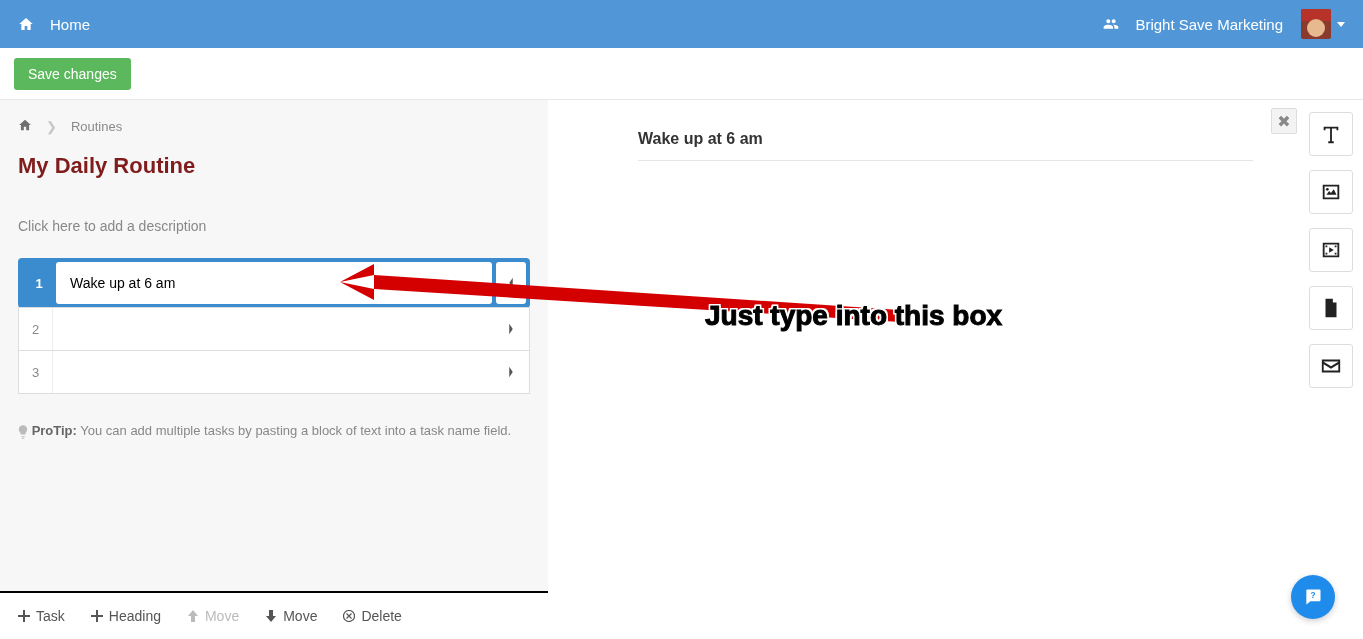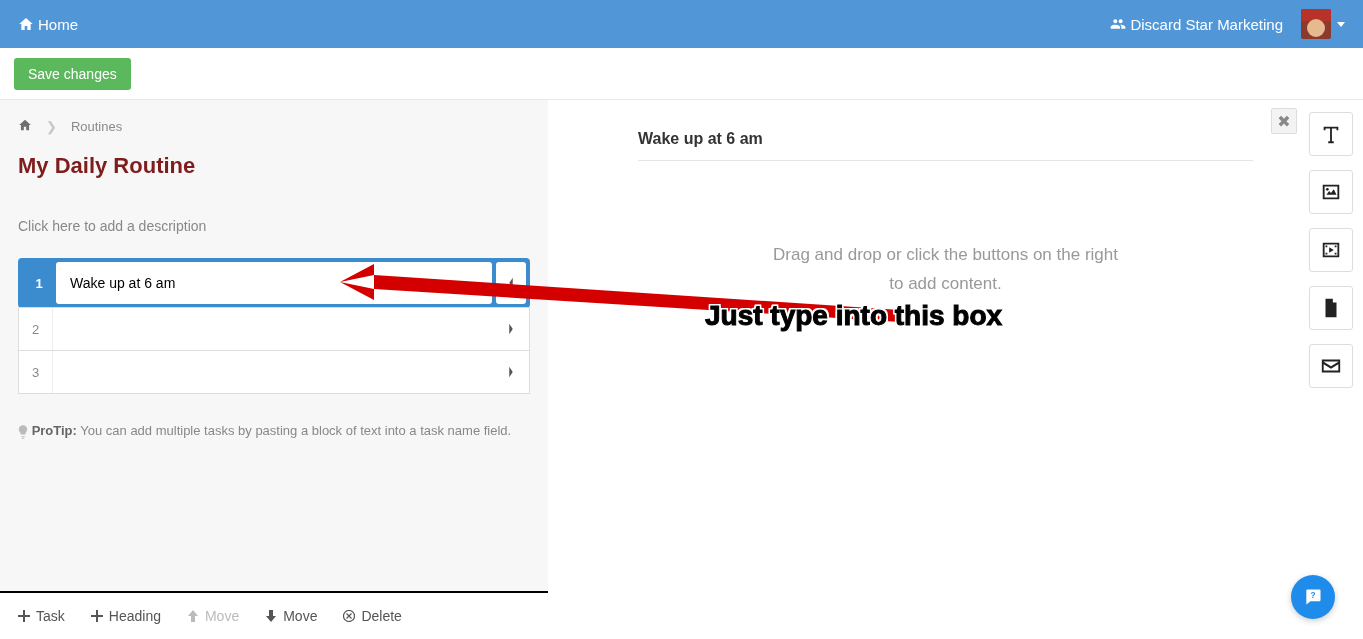--- a/index.html
+++ b/index.html
@@ -1,20 +1,20 @@
 <!DOCTYPE html>
 <html><head>
 <meta charset="utf-8">
 <style>
   *{box-sizing:border-box;margin:0;padding:0;}
   body{font-family:"Helvetica Neue",Helvetica,Arial,sans-serif;font-size:14px;color:#333;background:#fff;width:1363px;height:639px;overflow:hidden;position:relative;}
   
   .topnav{height:48px;background:#5197d8;color:#fff;display:flex;align-items:center;justify-content:space-between;padding:0 18px;}
   .topnav-left,.topnav-right{display:flex;align-items:center;gap:8px;}
-  .topnav a{color:#fff;text-decoration:none;font-size:15px;display:flex;align-items:center;gap:4px;}
+  .topnav a{color:#fff;text-decoration:none;font-size:15px;display:flex;align-items:center;gap:16px;}
   .home-icon{width:16px;height:16px;fill:#fff;}
   .group-icon{width:16px;height:16px;fill:#fff;}
   .avatar{width:30px;height:30px;background:#8b3a2e;border-radius:2px;display:flex;align-items:center;justify-content:center;position:relative;overflow:hidden;}
   .avatar .hat{position:absolute;top:0;width:100%;height:12px;background:#b73228;}
   .avatar .face{position:absolute;bottom:2px;width:18px;height:18px;border-radius:50%;background:#e6b98f;}
   .caret-down{width:0;height:0;border-left:4px solid transparent;border-right:4px solid transparent;border-top:5px solid #fff;margin-left:6px;}
   
   .actionbar{height:52px;padding:10px 14px;display:flex;align-items:center;justify-content:space-between;border-bottom:1px solid #e8e8e8;}
   .btn{border:none;border-radius:3px;padding:8px 14px;font-size:14px;cursor:pointer;color:#fff;}
   .btn-green{background:#5cb85c;}
@@ -74,21 +74,21 @@
           <path d="M12 3l10 9h-3v9h-5v-6h-4v6H5v-9H2z"></path>
         </svg>
       <span>Home</span>
     </a>
   </div>
   <div class="topnav-right">
     <a href="#">
       <svg class="group-icon" viewBox="0 0 24 24">
           <path d="M16 11c1.66 0 3-1.34 3-3s-1.34-3-3-3-3 1.34-3 3 1.34 3 3 3zm-8 0c1.66 0 3-1.34 3-3S9.66 5 8 5 5 6.34 5 8s1.34 3 3 3zm0 2c-2.33 0-7 1.17-7 3.5V19h14v-2.5C15 14.17 10.33 13 8 13zm8 0c-.29 0-.62.02-.97.05 1.16.84 1.97 1.97 1.97 3.45V19h6v-2.5c0-2.33-4.67-3.5-7-3.5z"></path>
         </svg>
-      <span>Discard Star Marketing</span>
+      <span>Bright Save Marketing</span>
     </a>
     <div style="display:flex;align-items:center;margin-left:10px;">
       <div class="avatar">
           <div class="hat"></div>
           <div class="face"></div>
         </div>
       <span class="caret-down"></span>
     </div>
   </div>
 </div>
@@ -190,24 +190,20 @@
           <span>Delete</span>
         </div>
     </div>
   </div>
 
   <div class="rightcol">
     <div class="close-panel">
         <span>✖</span>
       </div>
     <div class="content-title">Wake up at 6 am</div>
-    <div class="drop-hint">
-      <div>Drag and drop or click the buttons on the right</div>
-      <div>to add content.</div>
-    </div>
   </div>
 </div>
 
 <div class="side-tools">
   <div class="side-btn">
       <svg viewBox="0 0 24 24">
         <path d="M4 4h16v4h-2V6h-5v14h2v2H9v-2h2V6H6v2H4z"></path>
       </svg>
     </div>
   <div class="side-btn">

